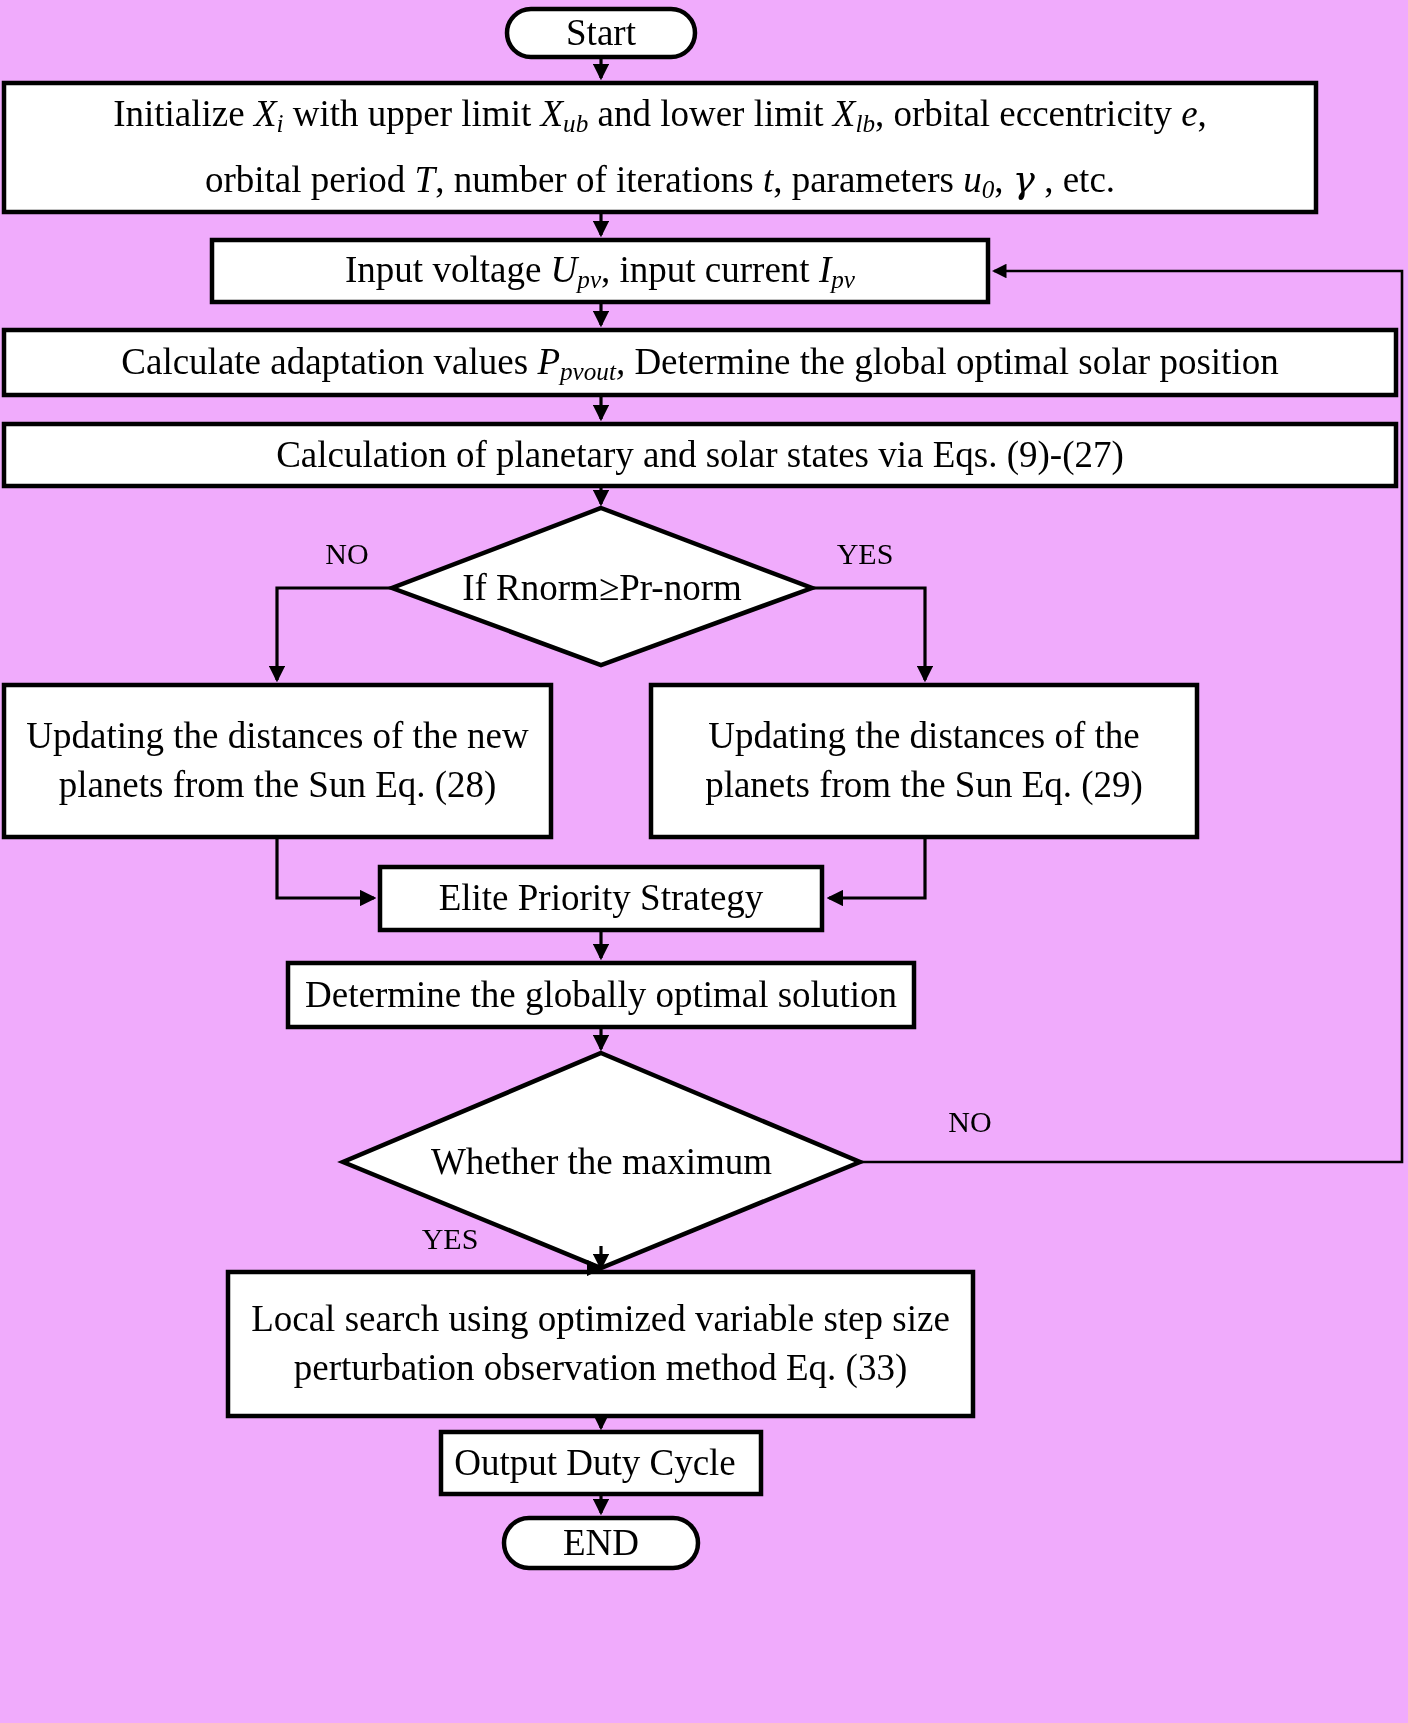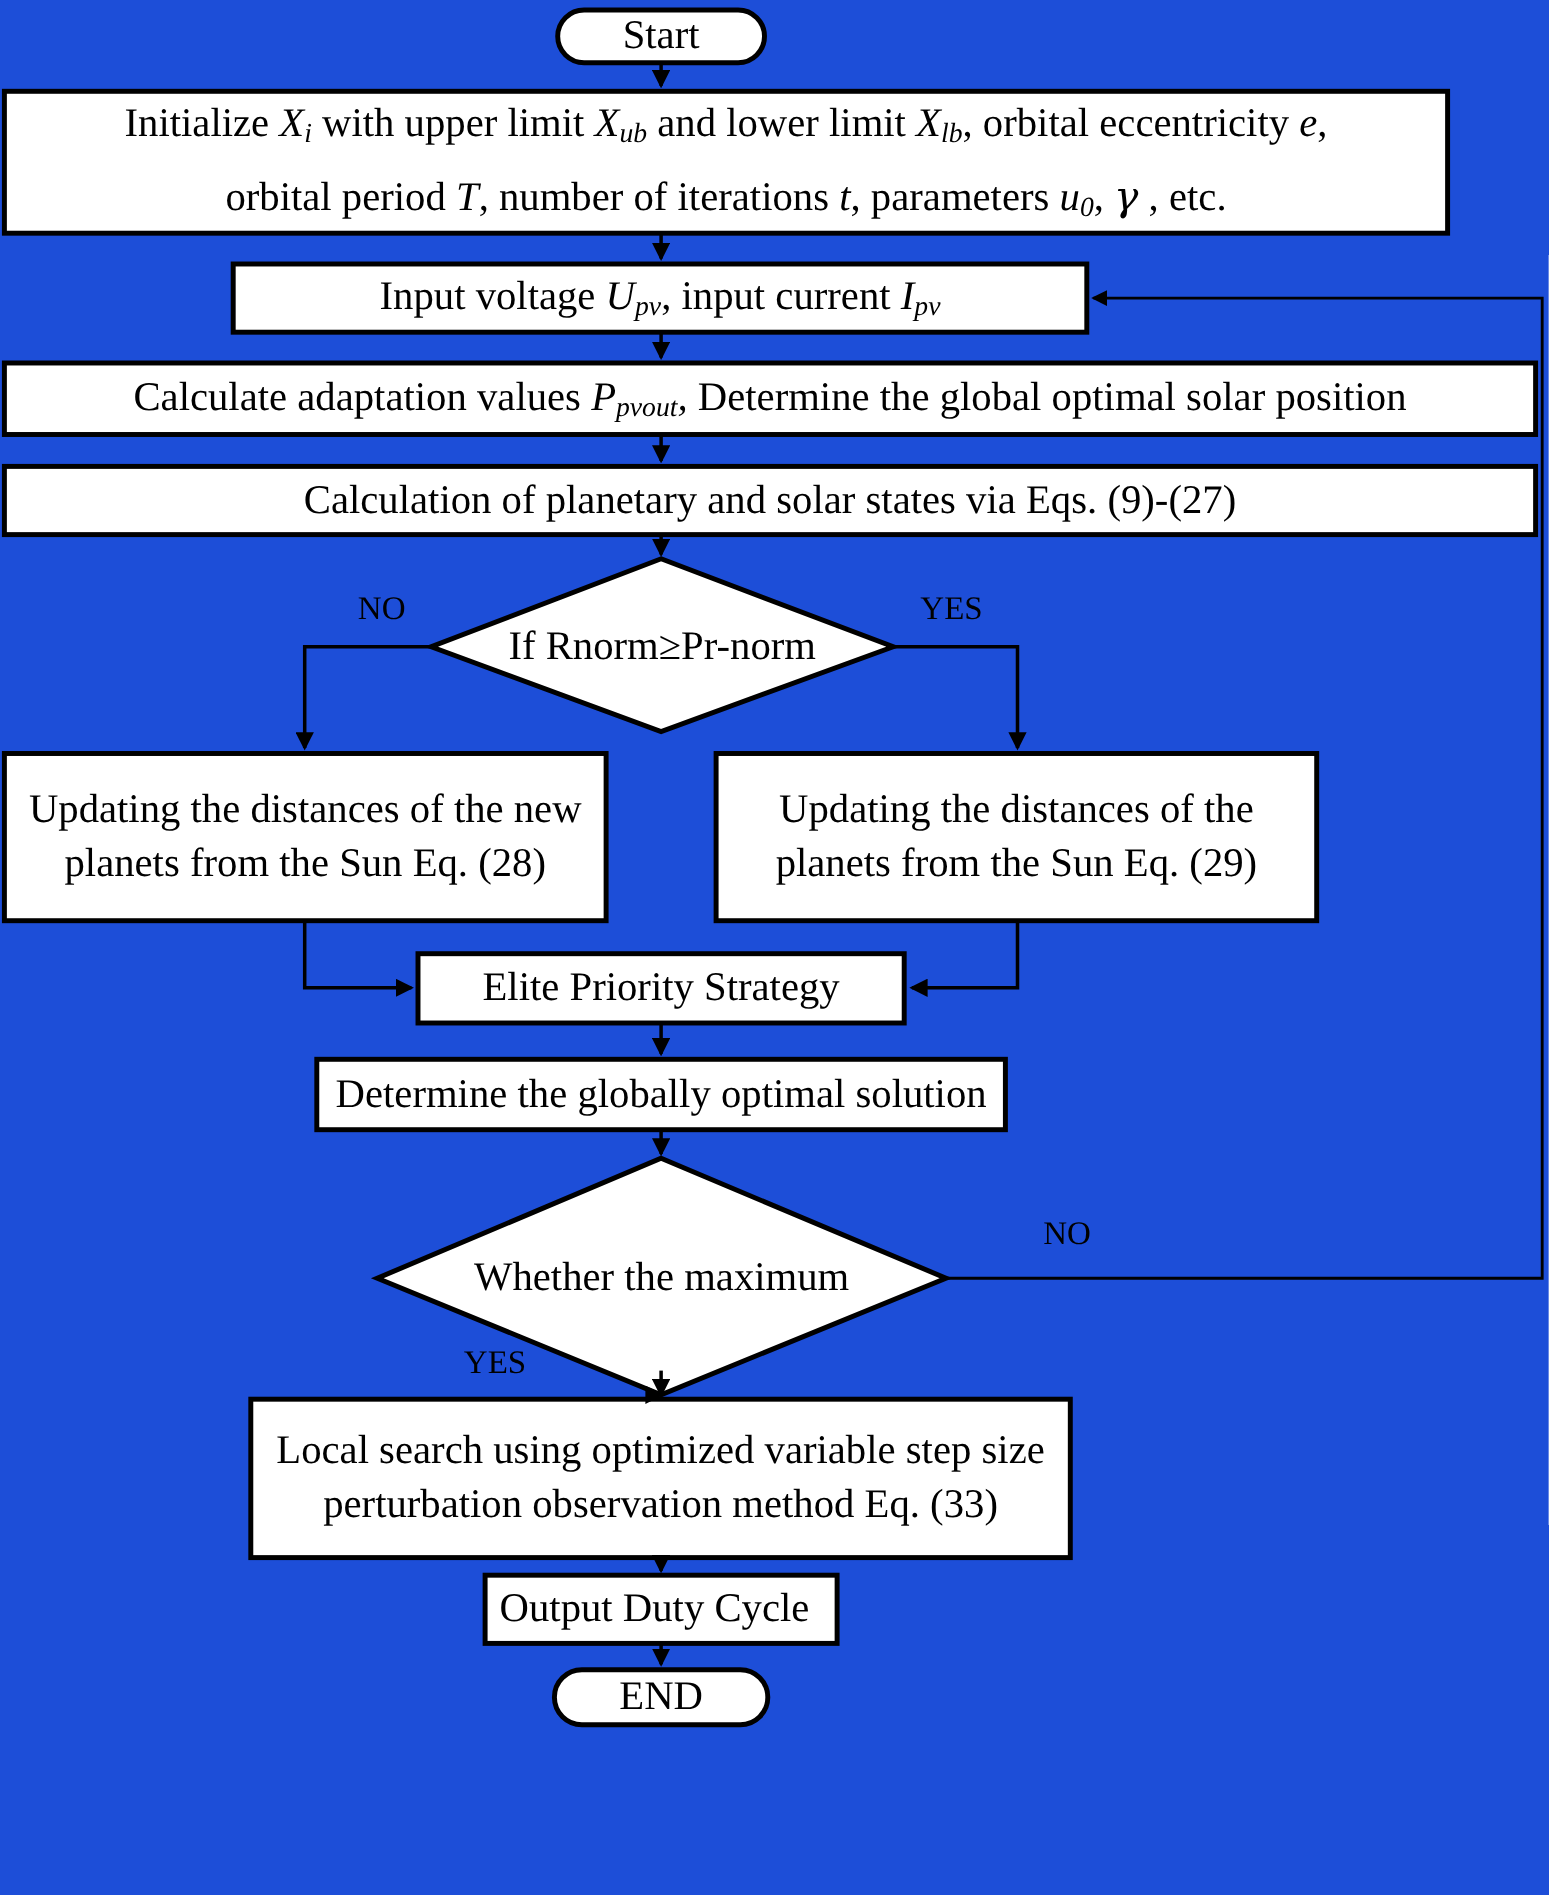--- a/index.html
+++ b/index.html
@@ -4,21 +4,21 @@
 <style>
   html, body {
     margin: 0;
     padding: 0;
     background: #ffffff;
   }
   #flow-root {
     position: relative;
     width: 1408px;
     height: 1723px;
-    background: #1d4ed8;
+    background: #f0abfc;
     font-family: "Liberation Serif", "DejaVu Serif", serif;
     color: #000000;
     overflow: hidden;
   }
   svg.flow-svg {
     position: absolute;
     left: 0;
     top: 0;
     width: 1408px;
     height: 1723px;

